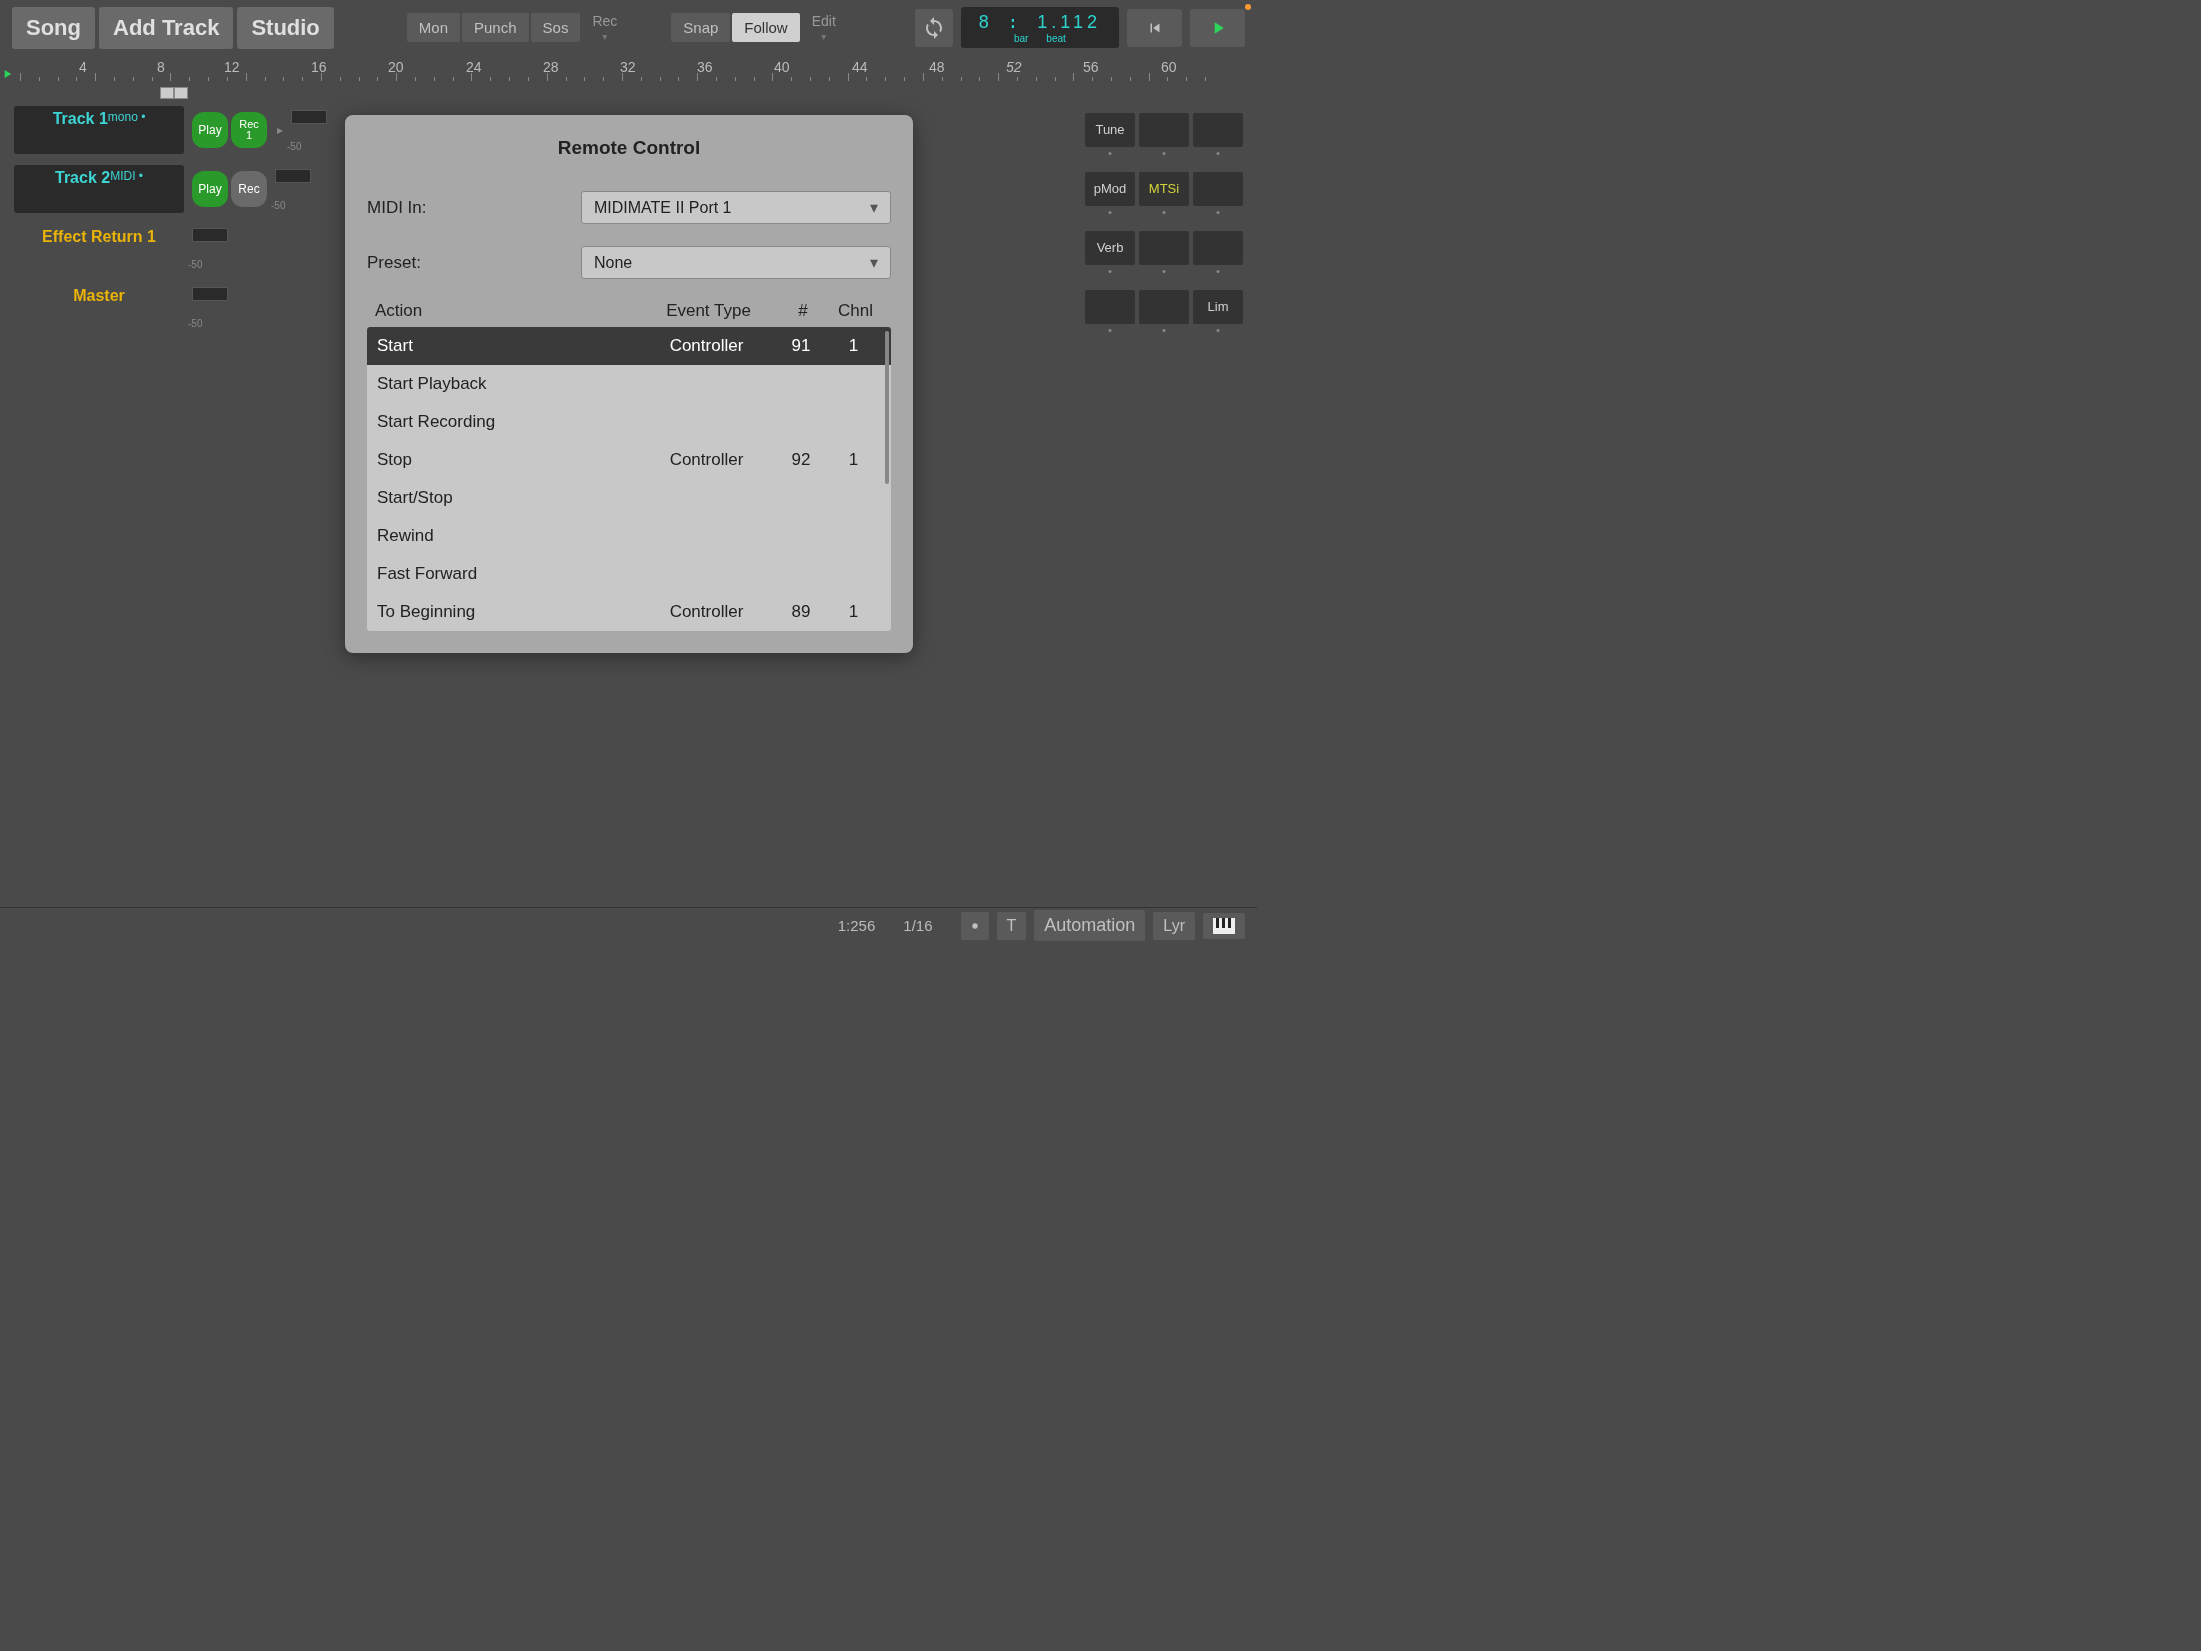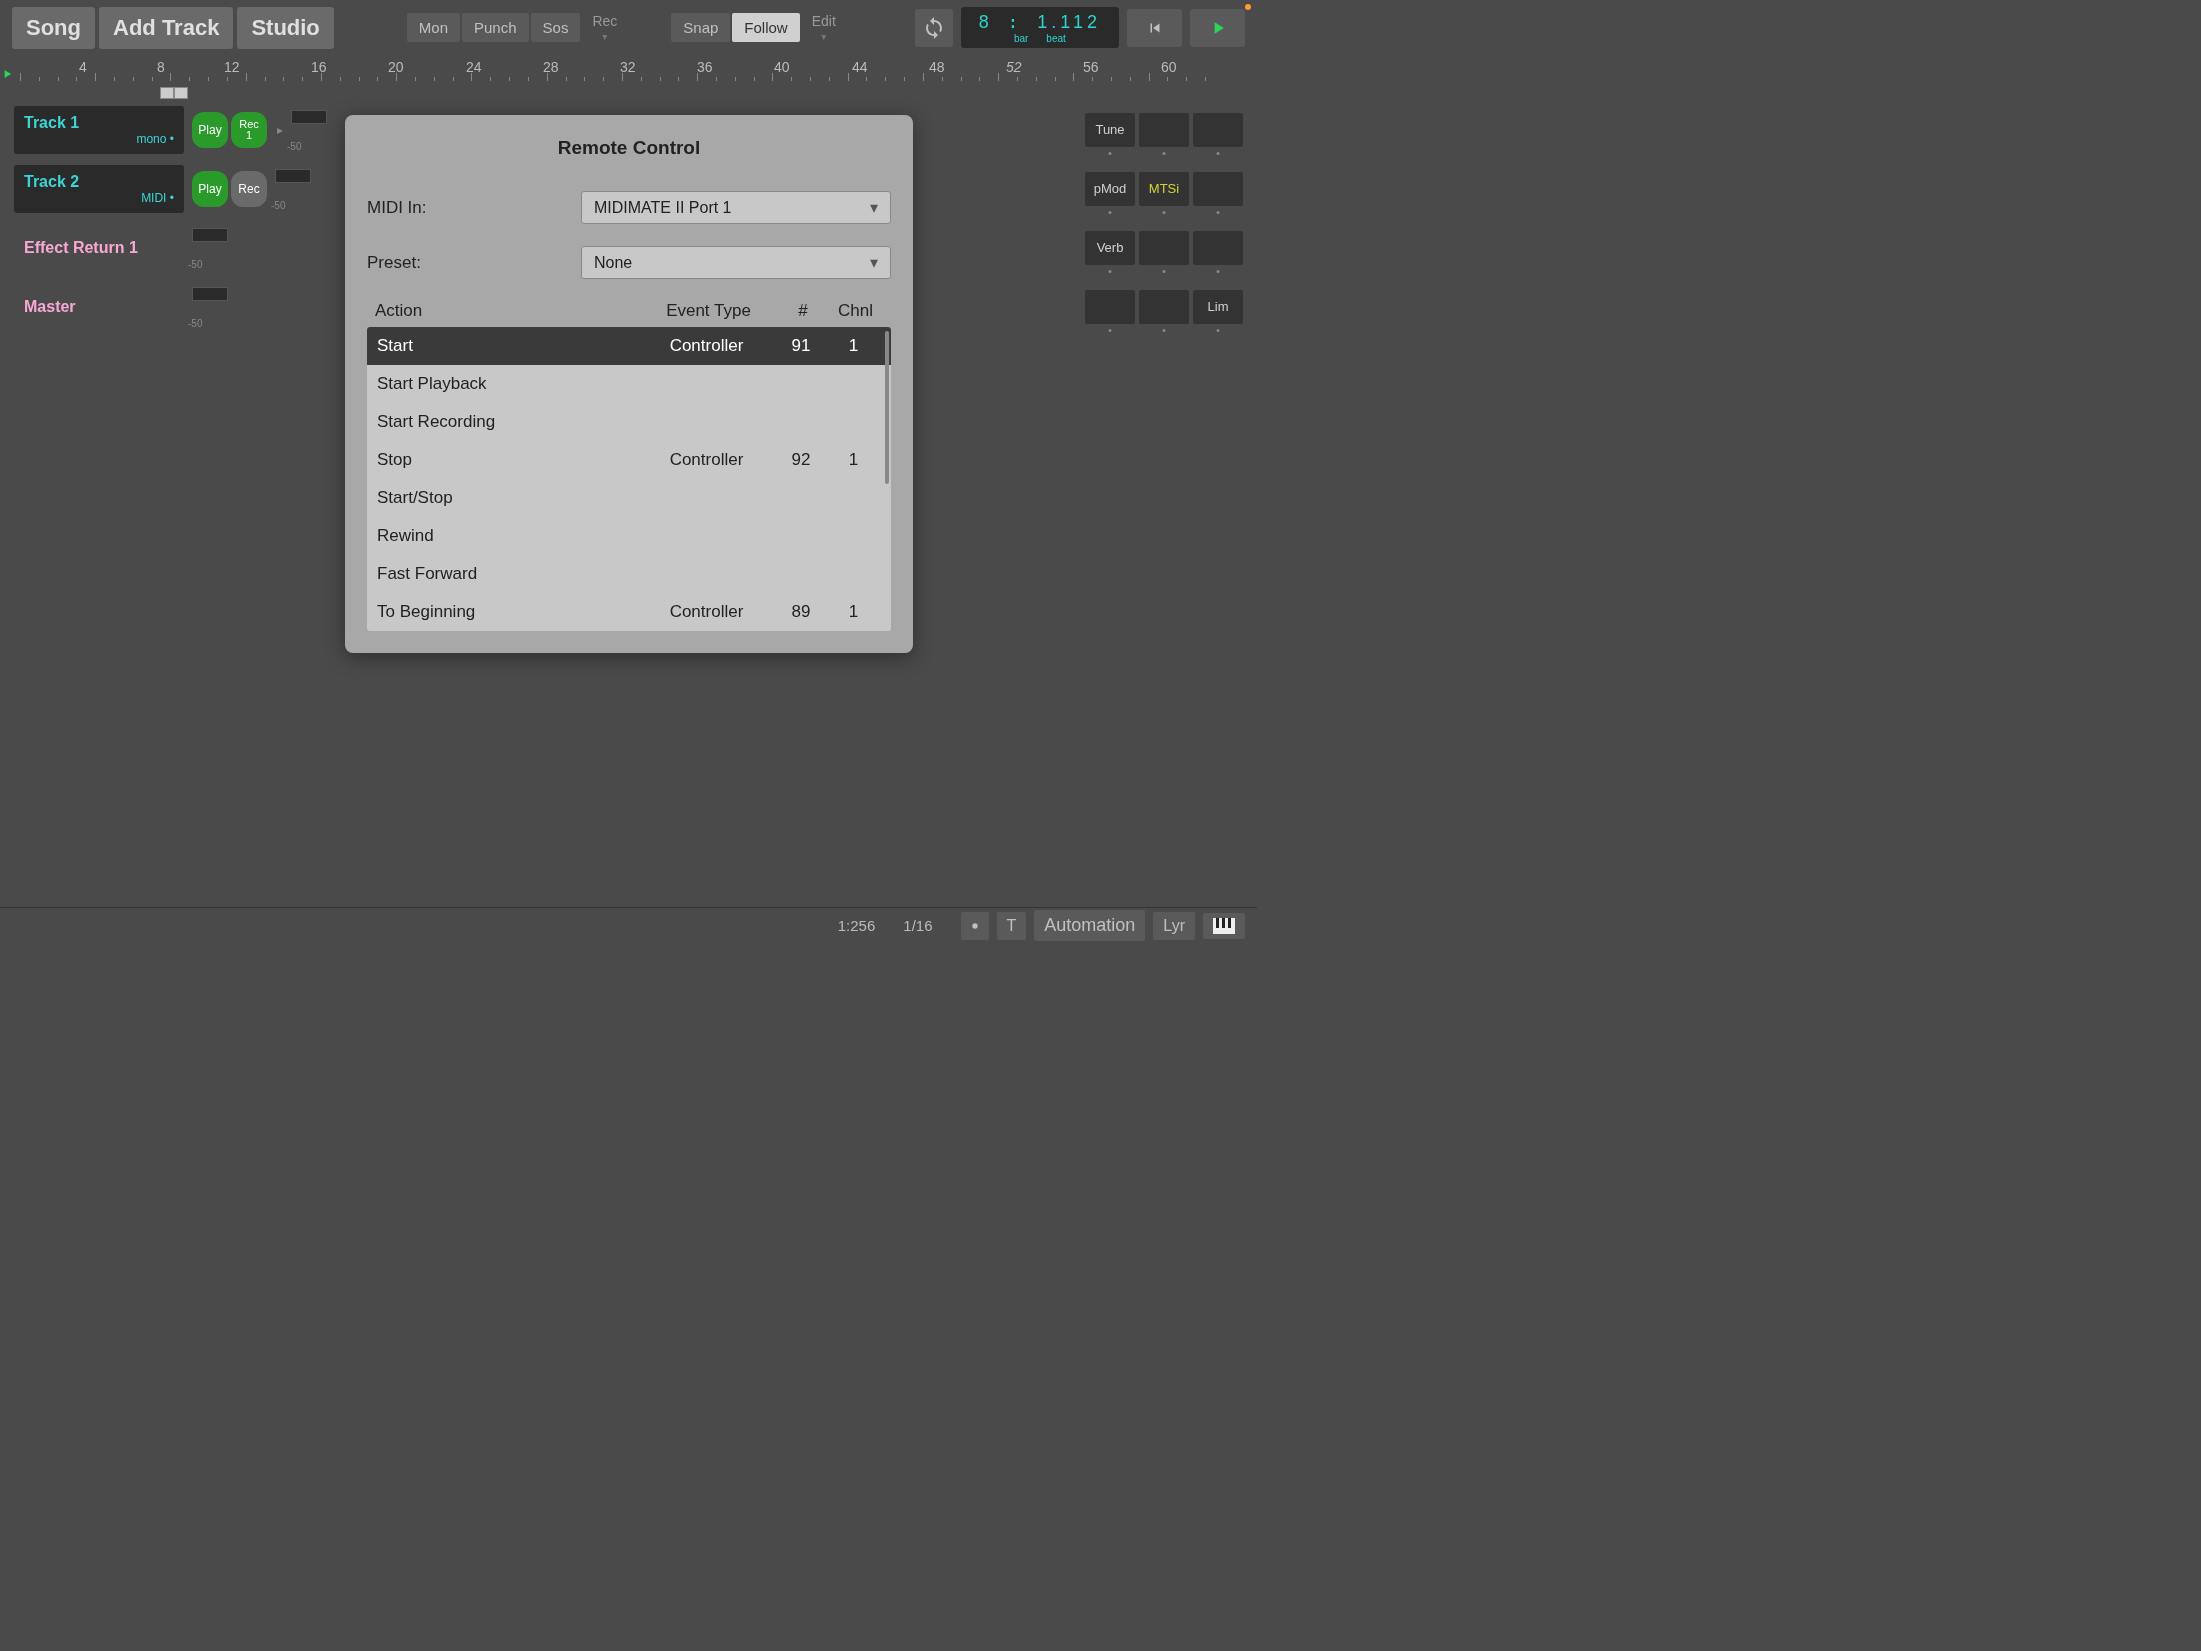--- a/index.html
+++ b/index.html
@@ -31,25 +31,25 @@
 .ruler-num { color: #bbb; font-size: 14px; position: absolute; }
 .ruler-ticks { position: absolute; bottom: 16px; left: 20px; right: 20px; height: 8px; }
 .tick { position: absolute; width: 1px; background: #888; height: 4px; bottom: 0; }
 .tick.major { height: 8px; }
 .loop-handle { position: absolute; left: 160px; top: 30px; width: 30px; height: 12px; }
 .loop-handle-l, .loop-handle-r { width: 14px; height: 12px; background: #ccc; display: inline-block; border: 1px solid #888; }
 
 
 .tracks { padding: 4px 14px; }
 .track { display: flex; align-items: center; height: 57px; gap: 8px; margin-bottom: 2px; }
-.track-header { width: 170px; background: #2a2a2a; height: 48px; border-radius: 3px; padding: 4px 10px; display: flex; flex-direction: column; justify-content: center; }
+.track-header { width: 170px; background: #2a2a2a; height: 48px; border-radius: 3px; padding: 4px 10px; display: flex; flex-direction: row; justify-content: center; }
 .track-name { color: #3dd4d4; font-size: 16px; font-weight: 600; }
 .track-sub { color: #3dd4d4; font-size: 12px; text-align: right; }
 .track-header.plain { background: transparent; }
-.track-header.plain .track-name { color: #f9a8d4; font-weight: 600; }
+.track-header.plain .track-name { color: #eab308; font-weight: 600; }
 .track-btns { display: flex; gap: 3px; }
 .tbtn { width: 36px; height: 36px; display: flex; align-items: center; justify-content: center; font-size: 12px; color: #fff; border-radius: 12px; cursor: pointer; position: relative; }
 .tbtn.play { background: #2a9a2a; }
 .tbtn.rec { background: #2a9a2a; flex-direction: column; font-size: 11px; line-height: 1; }
 .tbtn.rec-grey { background: #6a6a6a; }
 .expand { color: #888; font-size: 12px; margin-left: 2px; }
 .meter { width: 40px; height: 40px; position: relative; }
 .meter-bar { width: 36px; height: 14px; background: #2a2a2a; position: relative; border: 1px solid #555; }
 .meter-label { color: #888; font-size: 10px; position: absolute; bottom: -2px; left: -4px; }
 .track-slots { margin-left: auto; display: flex; gap: 4px; align-items: center; }

